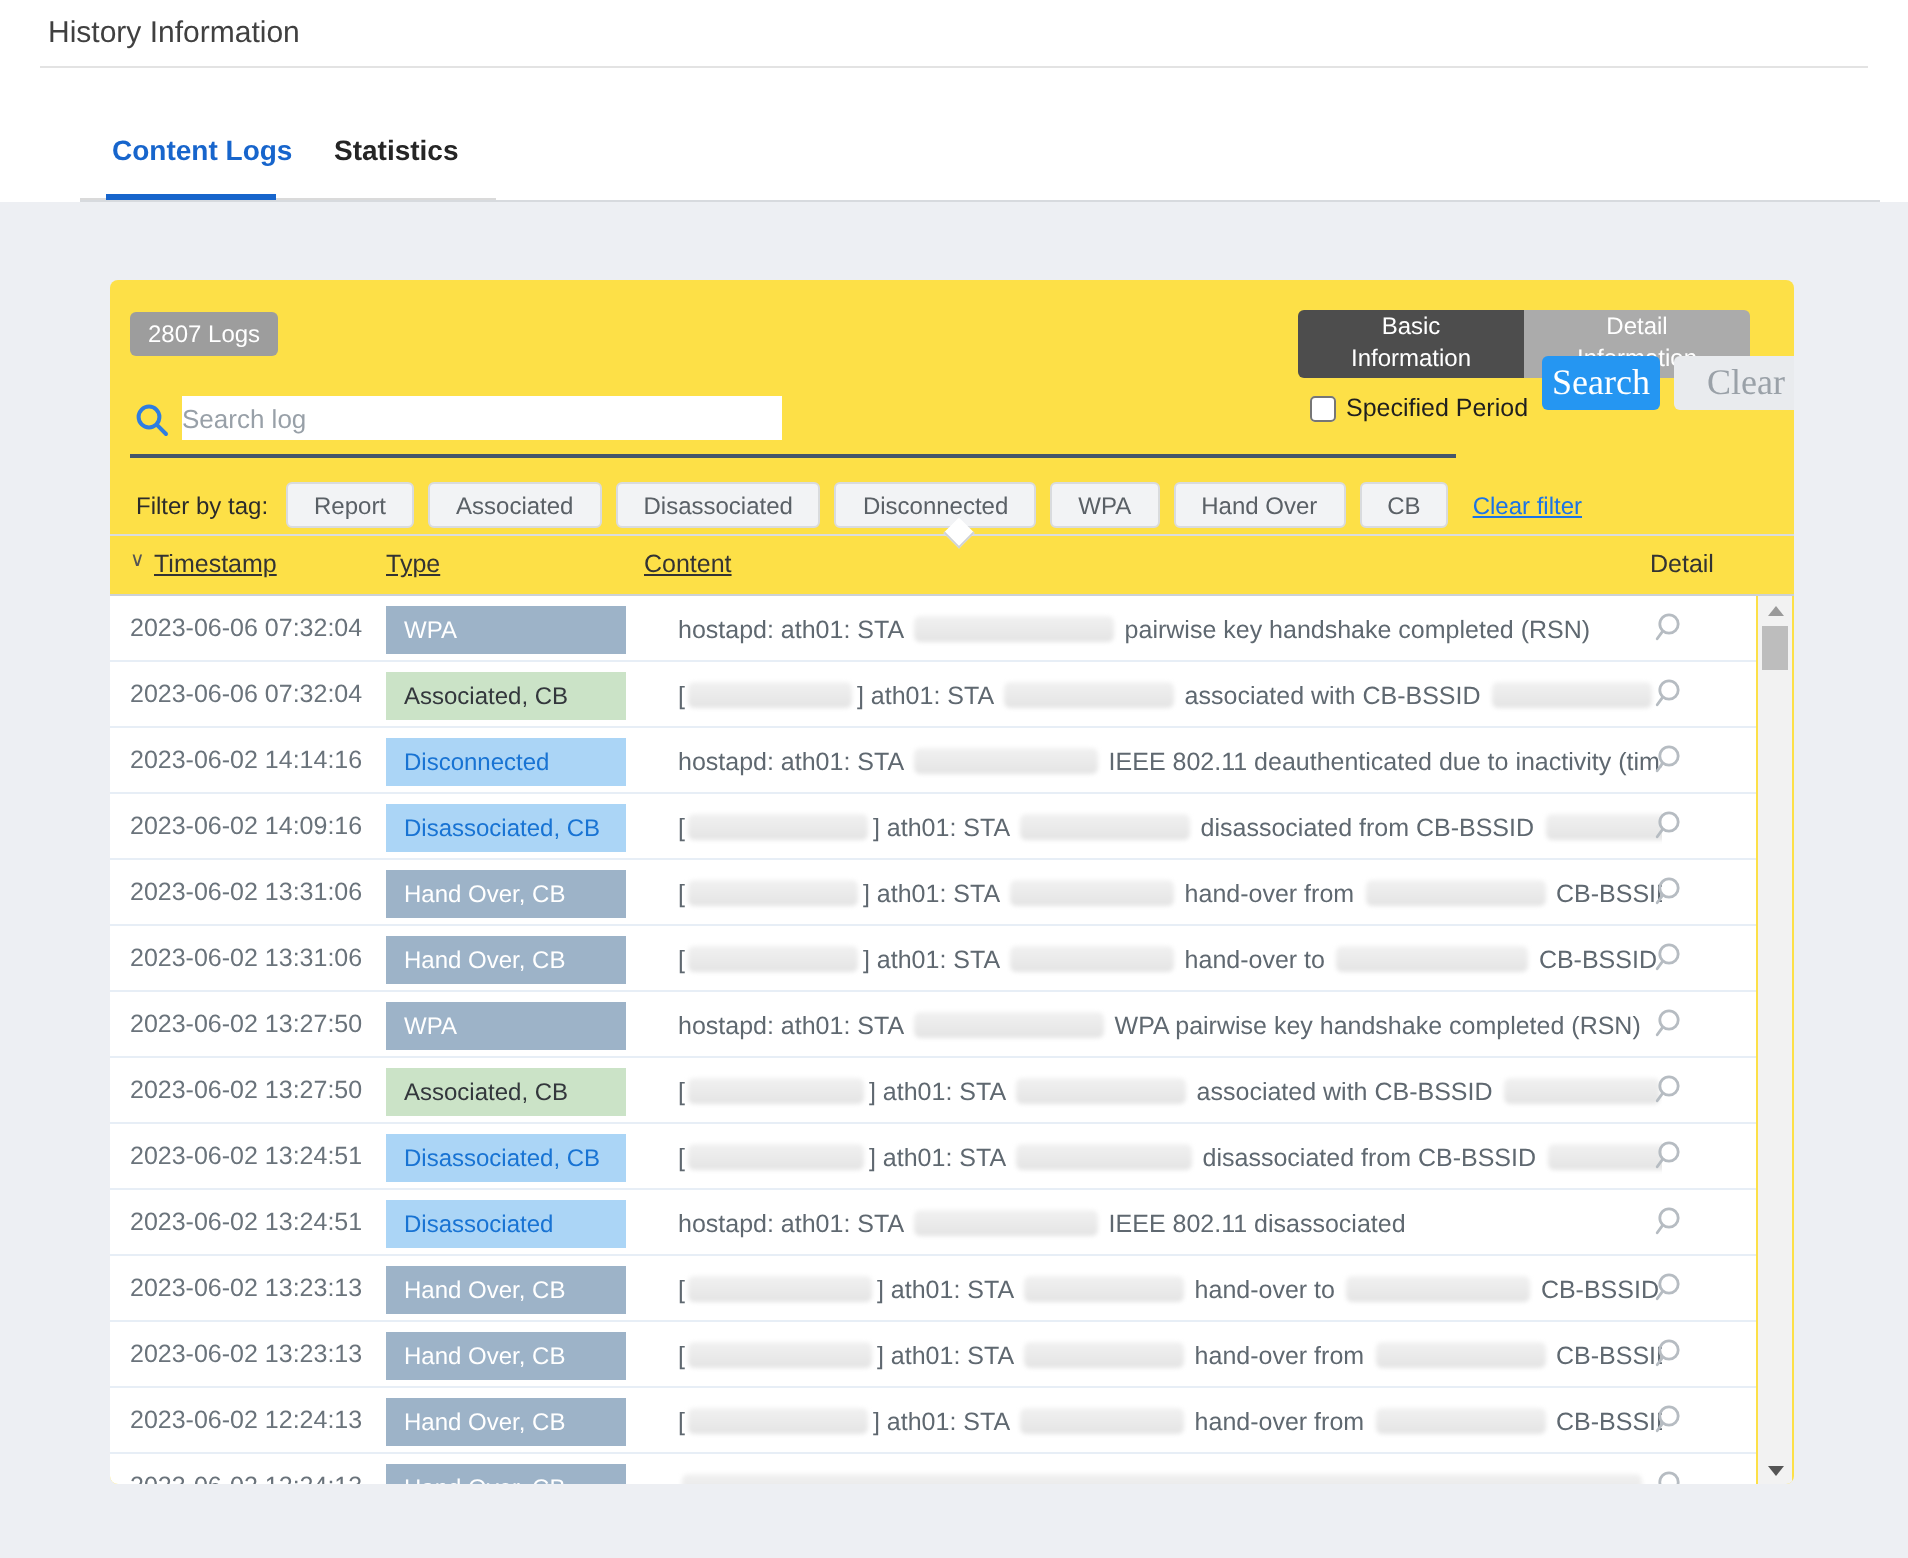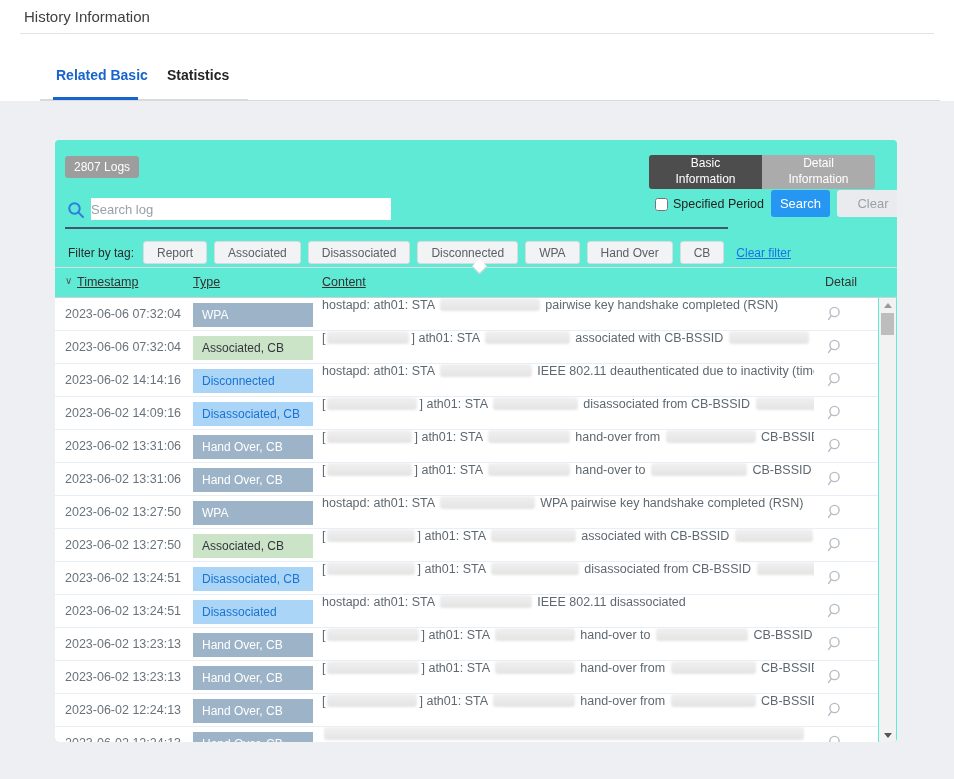--- a/index.html
+++ b/index.html
@@ -14,43 +14,43 @@
   .title-divider { position:absolute; left:20px; top:33px; width:914px; height:1px; background:#e3e3e3; }
   .tab { position:absolute; top:67px; font-size:14px; font-weight:600; cursor:pointer; }
   .tab-active { color:#1765cc; }
   .tab-inactive { color:#252525; }
   .tab-underline-blue { position:absolute; left:53px; top:97px; width:85px; height:3px; background:#1765cc; }
   .tab-track { position:absolute; left:40px; top:99px; width:208px; height:2px; background:#dadada; }
   .tab-line { position:absolute; left:40px; top:100px; width:900px; height:1px; background:#d7dade; }
 
   
   .card { position:absolute; left:55px; top:140px; width:842px; height:602px;
-          background:#5eead4; border-radius:4px; overflow:hidden; }
+          background:#fde047; border-radius:4px; overflow:hidden; }
 
   .logs-badge { position:absolute; left:10px; top:16px; background:#9d9d9d; color:#fff;
                 font-size:12px; padding:4px 9px; border-radius:3px; }
 
   .seg-btn { position:absolute; top:15px; width:113px; height:34px; color:#fff; font-size:12px;
              line-height:1.3; text-align:center; display:flex; align-items:center; justify-content:center;
              white-space:pre-line; cursor:pointer; border:none; }
   .seg-basic  { left:594px; background:#4d4d4d; border-radius:3px 0 0 3px; }
   .seg-detail { left:707px; background:#ababab; border-radius:0 3px 3px 0; }
 
   .search-icon { position:absolute; left:12px; top:61px; width:18px; height:18px; }
   .search-input { position:absolute; left:36px; top:58px; width:300px; height:22px; border:none; outline:none;
                   font-size:13px; color:#444; font-family:inherit; }
   .search-input::placeholder { color:#98a0a8; }
   .search-underline { position:absolute; left:10px; top:87px; width:663px; height:2px; background:#44566b; }
 
   .period-check { position:absolute; left:600px; top:58px; width:13px; height:13px;
                   accent-color:#1a73e8; cursor:pointer; }
   .period-label { position:absolute; left:618px; top:57px; font-size:12.5px; color:#1f1f1f; }
 
-  .btn { position:absolute; top:50px; height:27px; font-size:13px; border:none; border-radius:3px;
-         cursor:pointer; font-family:Liberation Sans, sans-serif; }
+  .btn { position:absolute; top:38px; height:27px; font-size:18px; border:none; border-radius:3px;
+         cursor:pointer; font-family:Liberation Serif, serif; }
   .btn-search { left:716px; width:59px; background:#2596f2; color:#fff; }
   .btn-clear  { left:782px; width:72px; background:#e9ebee; color:#9aa1a8; }
 
   
   .filter-label { position:absolute; left:13px; top:106px; font-size:12px; color:#2b2b2b; }
   .tag-row { position:absolute; left:88px; top:101px; display:flex; gap:7px; align-items:center; }
   .tag { height:23px; padding:0 13px; font-size:12px; color:#5a6066; background:#f2f3f5;
          border:1px solid #d9dbde; border-radius:3px; cursor:pointer; font-family:inherit;
          display:flex; align-items:center; }
   .clear-filter { font-size:12px; color:#1a73e8; text-decoration:underline; cursor:pointer; margin-left:5px; }
@@ -73,22 +73,22 @@
 
   
   .rows { position:absolute; left:0; top:158px; width:823px; height:444px; overflow:hidden; }
   .row { position:relative; width:100%; height:33px; border-bottom:1px solid #e7eef6; background:#fff; }
   .ts { position:absolute; left:10px; top:0; line-height:33px; font-size:12.5px; color:#6a737b; white-space:nowrap; }
   .badge { position:absolute; left:138px; top:5px; width:120px; height:24px; line-height:24px;
            padding:0 9px; font-size:12px; white-space:nowrap; overflow:hidden; }
   .badge-slate { background:#9db3c8; color:#fff; }
   .badge-green { background:#cbe3c7; color:#33373c; }
   .badge-blue  { background:#abd5f6; color:#1873d3; }
-  .content { position:absolute; left:267px; top:0; width:492px; height:33px; display:flex;
-             align-items:flex-start; font-size:12.5px; color:#5f6870; white-space:nowrap; overflow:hidden; }
+  .content { position:absolute; left:284px; top:0; width:492px; height:33px; display:flex;
+             align-items:center; font-size:12.5px; color:#5f6870; white-space:nowrap; overflow:hidden; }
   .content span { white-space:pre; }
   .redact { display:inline-block; height:13px; border-radius:3px; flex:none;
             background:linear-gradient(180deg,#f1f1f1,#e4e4e4); filter:blur(1px); margin:0 2px; }
   .detail-btn { position:absolute; left:770px; top:7px; width:18px; height:18px; border:none;
                 background:transparent; cursor:pointer; padding:0; }
 
   
   .scrollbar { position:absolute; left:824px; top:158px; width:17px; height:444px; background:#f2f2f2; }
   .sb-arrow { position:absolute; left:0; width:17px; height:14px; display:flex; align-items:center;
               justify-content:center; cursor:pointer; }
@@ -98,21 +98,21 @@
   .tri-down { width:0; height:0; border-left:4px solid transparent; border-right:4px solid transparent;
               border-top:5px solid #555; }
   .sb-thumb { position:absolute; left:2px; top:15px; width:13px; height:22px; background:#bdbdbd; cursor:pointer; }
 </style>
 </head>
 <body>
 
 <div class="topbar">
   <div class="page-title">History Information</div>
   <div class="title-divider"></div>
-  <div class="tab tab-active" style="left:56px">Related Basic</div>
+  <div class="tab tab-active" style="left:56px">Content Logs</div>
   <div class="tab tab-inactive" style="left:167px">Statistics</div>
   <div class="tab-track"></div>
   <div class="tab-line"></div>
   <div class="tab-underline-blue"></div>
 </div>
 
 <div class="card">
 
   <span class="logs-badge">2807 Logs</span>
 

